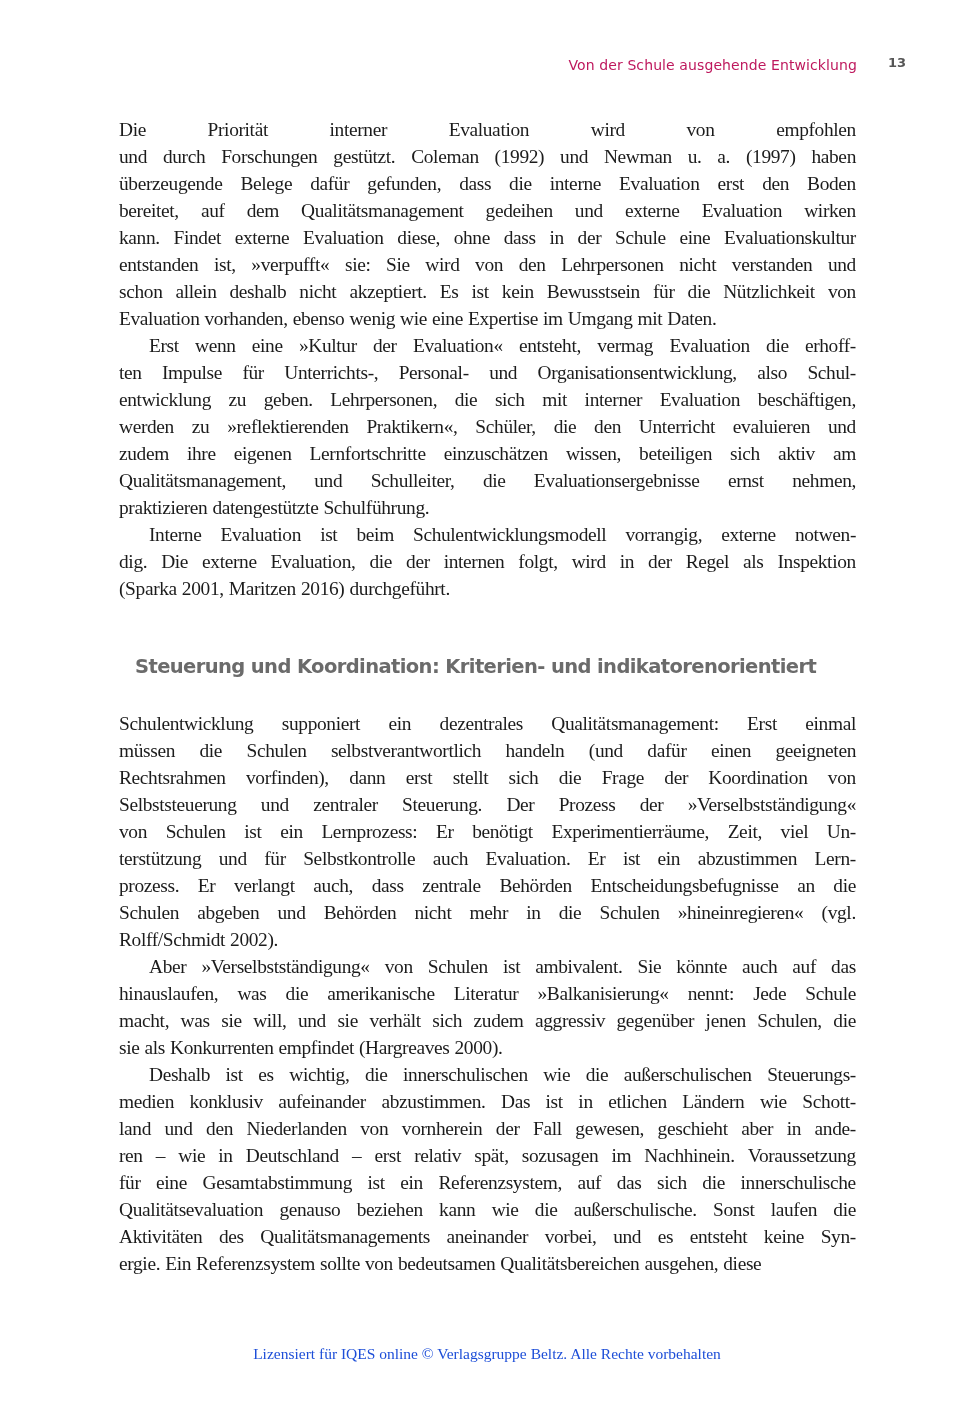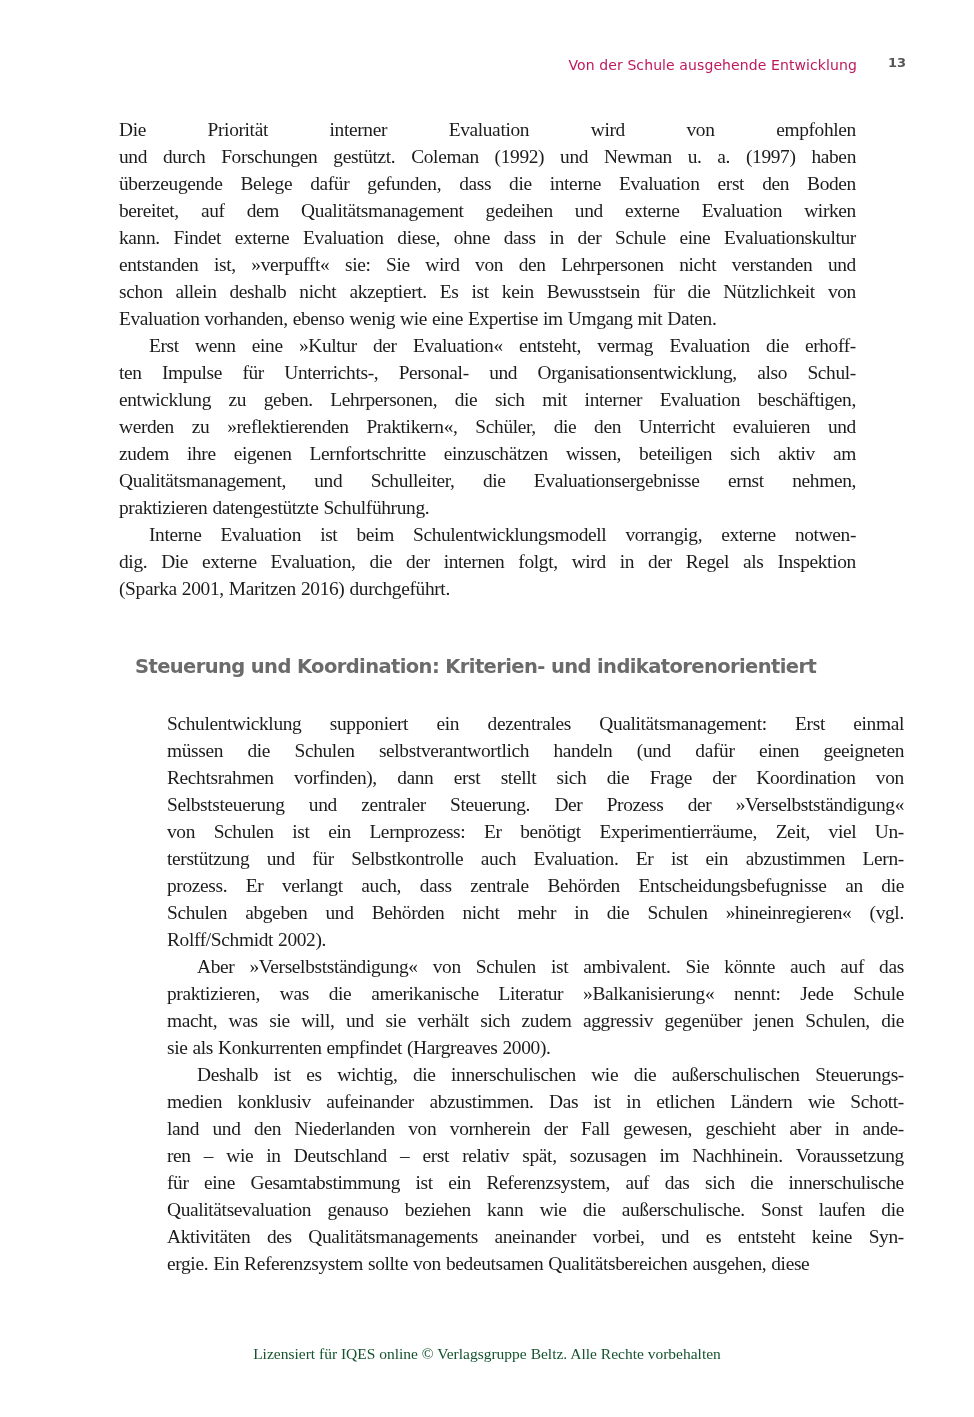--- a/index.html
+++ b/index.html
@@ -27,21 +27,21 @@
   }
   .line.last { text-align-last: left; }
   .line.indent { padding-left: 30px; }
   .heading {
     position: absolute; left: 119px; top: 655px;
     font-family: "DejaVu Sans", sans-serif; font-weight: bold; font-size: 19.5px;
     color: #6b6b6b; letter-spacing: -0.6px; white-space: nowrap; margin-left: 16px;
   }
   .footer {
     position: absolute; top: 1345px; left: 0; width: 974px; text-align: center;
-    font-family: "Liberation Serif", serif; font-size: 15.5px; color: #14532d;
+    font-family: "Liberation Serif", serif; font-size: 15.5px; color: #1d4ed8;
   }
   
   .line { display: flex; justify-content: space-between; }
   .line.last { justify-content: flex-start; gap: 5px; }
 </style>
 </head>
 <body>
 
 <div class="header">
   <span class="running-head">Von der Schule ausgehende Entwicklung</span>
@@ -262,21 +262,21 @@
         <span>2001,</span>
         <span>Maritzen</span>
         <span>2016)</span>
         <span>durchgeführt.</span>
       </div>
     </div>
   </div>
 
 <div class="heading">Steuerung und Koordination: Kriterien- und indikatorenorientiert</div>
 
-<div class="textblock" id="sec2" style="top:710px;margin-left:48px;">
+<div class="textblock" id="sec2" style="top:710px;">
     <div>
       <div class="line">
         <span>Schulentwicklung</span>
         <span>supponiert</span>
         <span>ein</span>
         <span>dezentrales</span>
         <span>Qualitätsmanagement:</span>
         <span>Erst</span>
         <span>einmal</span>
       </div>
@@ -378,21 +378,21 @@
         <span>Schulen</span>
         <span>ist</span>
         <span>ambivalent.</span>
         <span>Sie</span>
         <span>könnte</span>
         <span>auch</span>
         <span>auf</span>
         <span>das</span>
       </div>
       <div class="line">
-        <span>praktizieren,</span>
+        <span>hinauslaufen,</span>
         <span>was</span>
         <span>die</span>
         <span>amerikanische</span>
         <span>Literatur</span>
         <span>»Balkanisierung«</span>
         <span>nennt:</span>
         <span>Jede</span>
         <span>Schule</span>
       </div>
       <div class="line">

